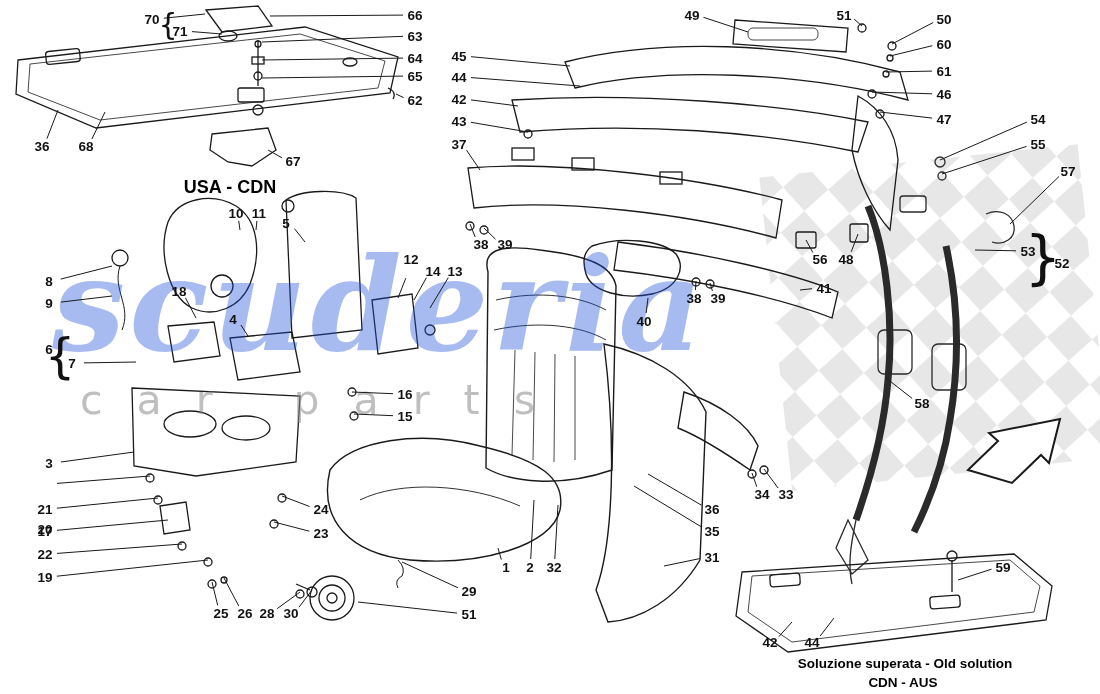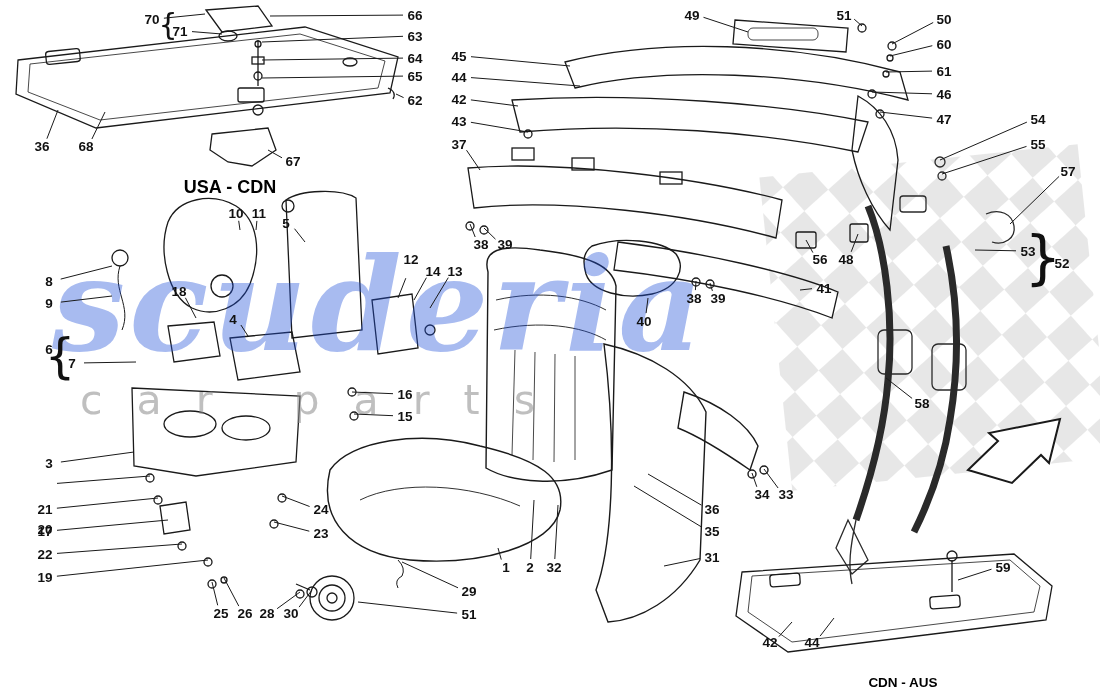--- a/index.html
+++ b/index.html
@@ -316,14 +316,15 @@
       <span class="callout" style="left: 712px; top: 557px;">31</span>
       <span class="callout" style="left: 1003px; top: 567px;">59</span>
       <span class="callout" style="left: 770px; top: 642px;">42</span>
       <span class="callout" style="left: 812px; top: 642px;">44</span>
       <span class="brace" style="left: 168px; top: 25px; font-size: 30px;">{</span>
       <span class="brace" style="left: 60px; top: 356px; font-size: 48px;">{</span>
       <span class="brace" style="left: 1043px; top: 258px; font-size: 58px;">}</span>
     </div>
 
   <div class="label usa">USA - CDN</div>
+  <div class="label old1">Soluzione superata - Old solution</div>
   <div class="label old2">CDN - AUS</div>
 </div>
 
 </body></html>

